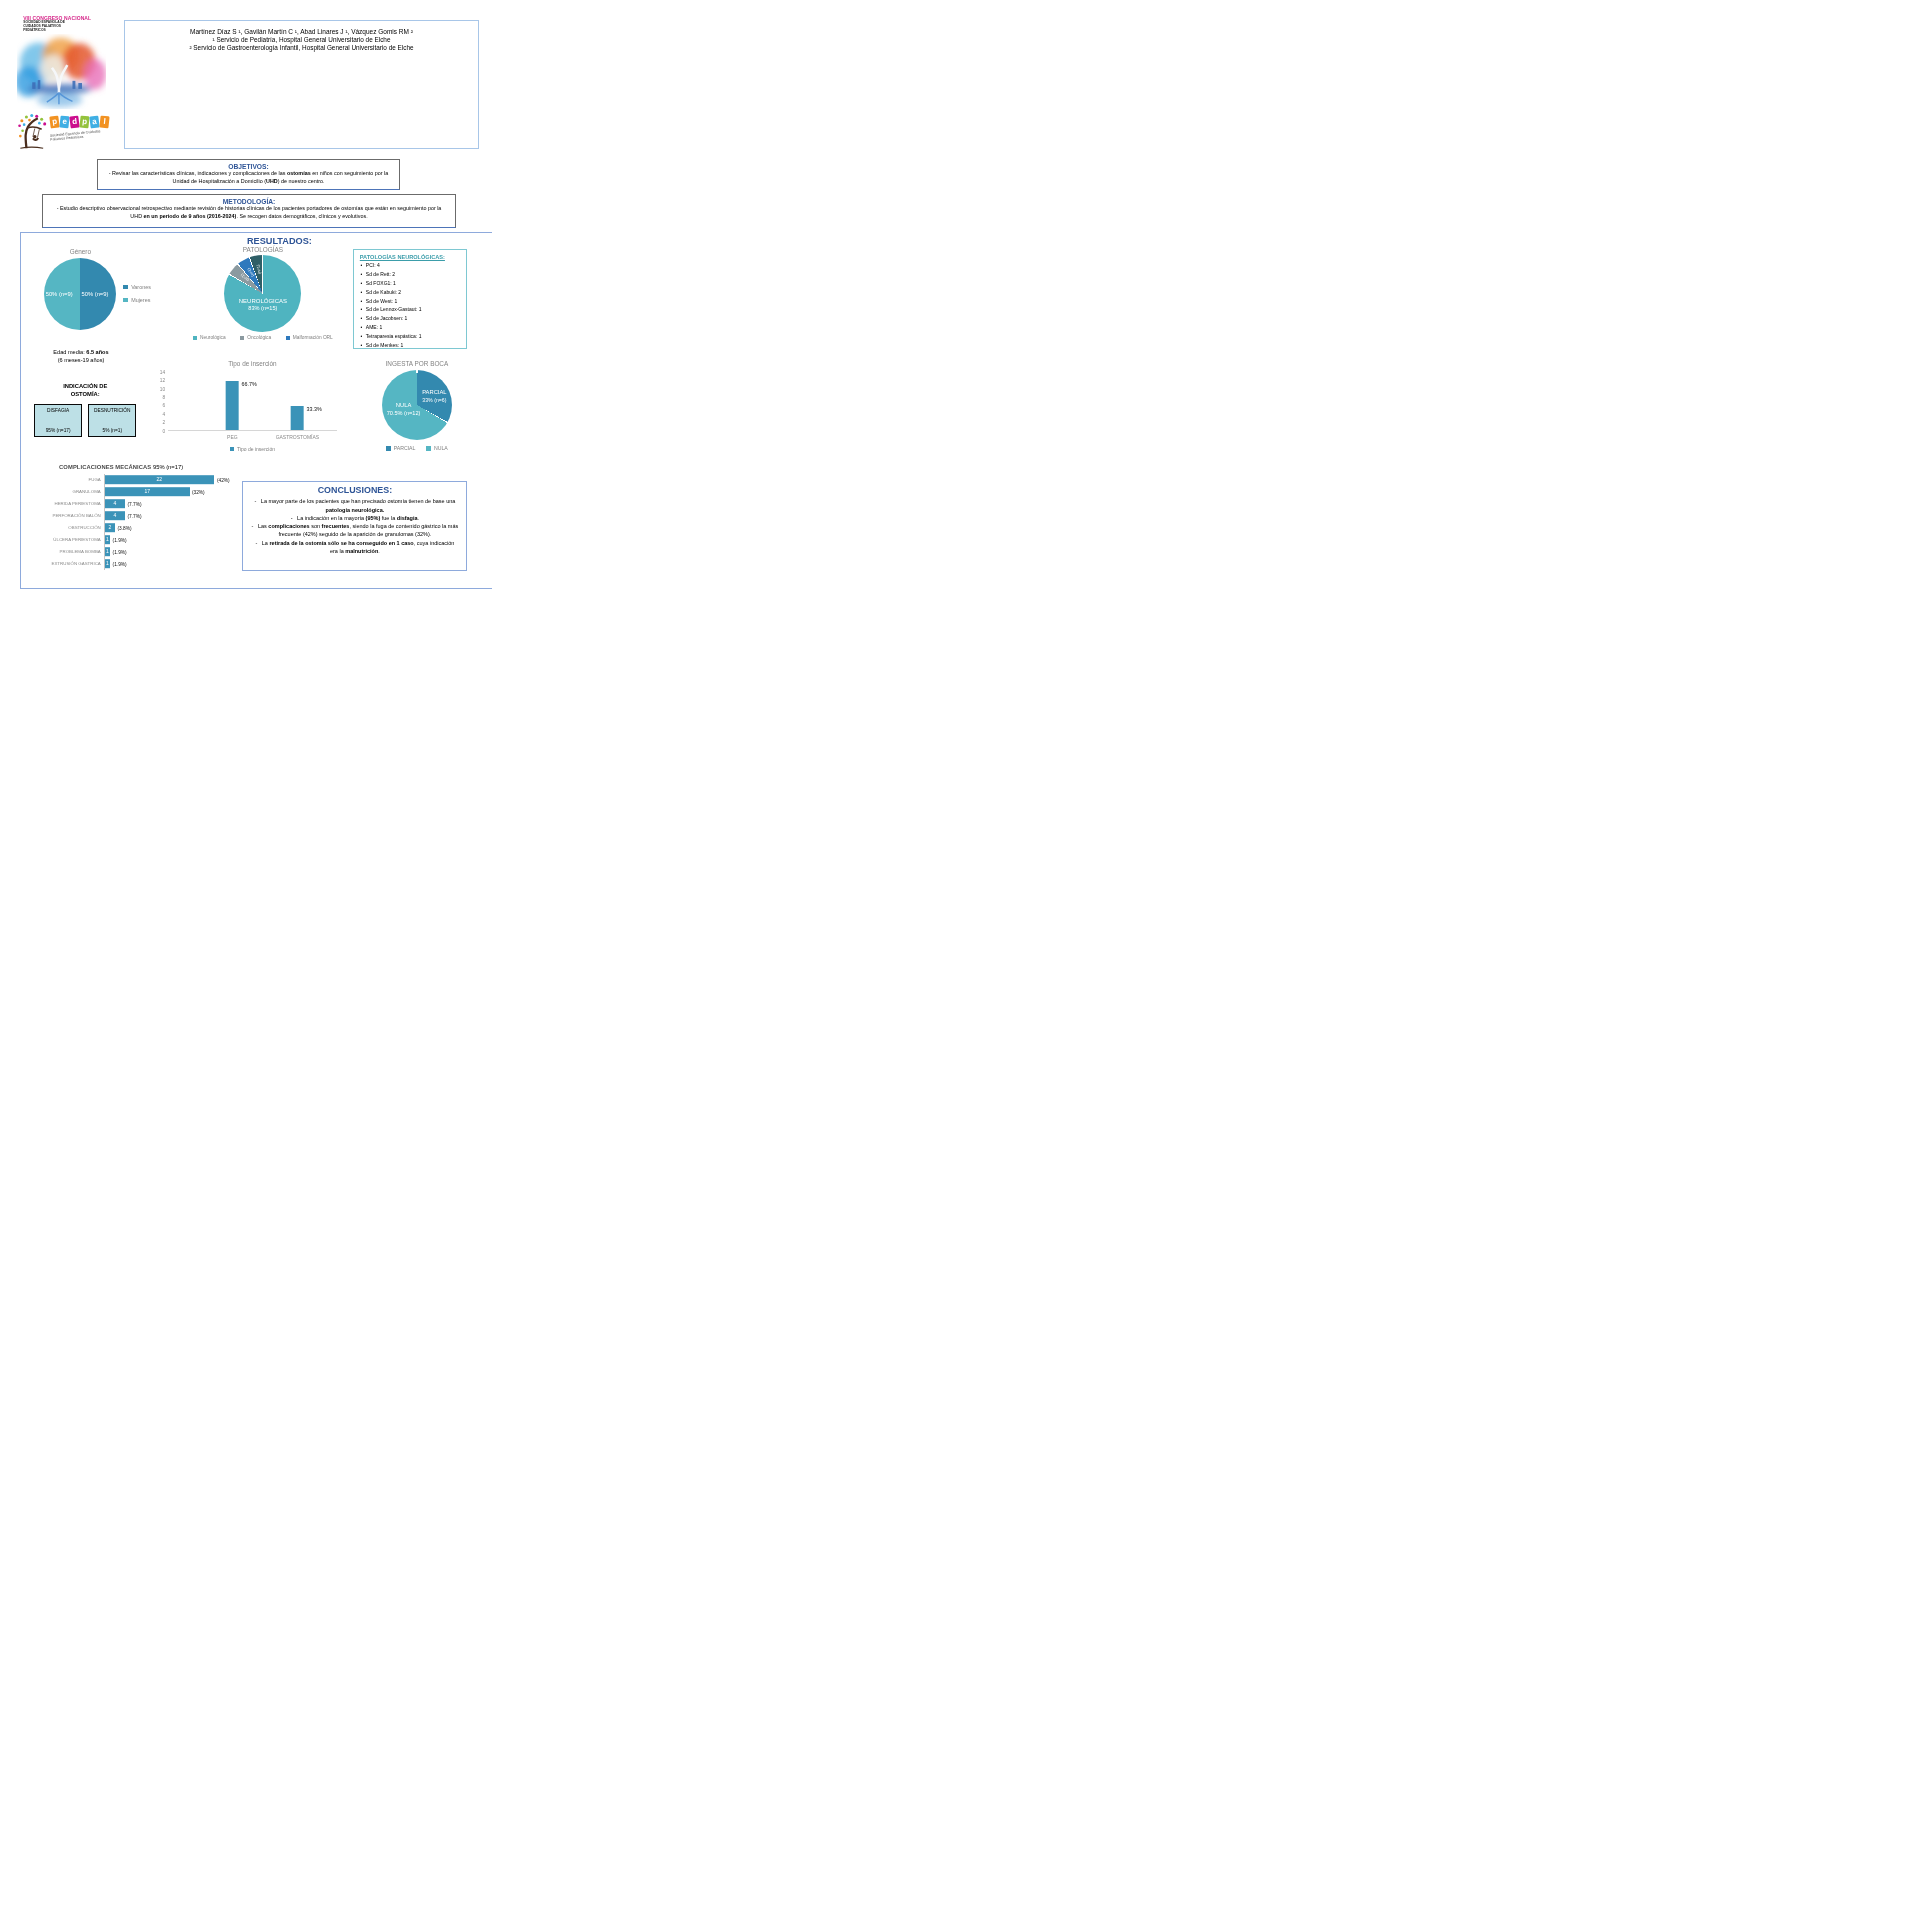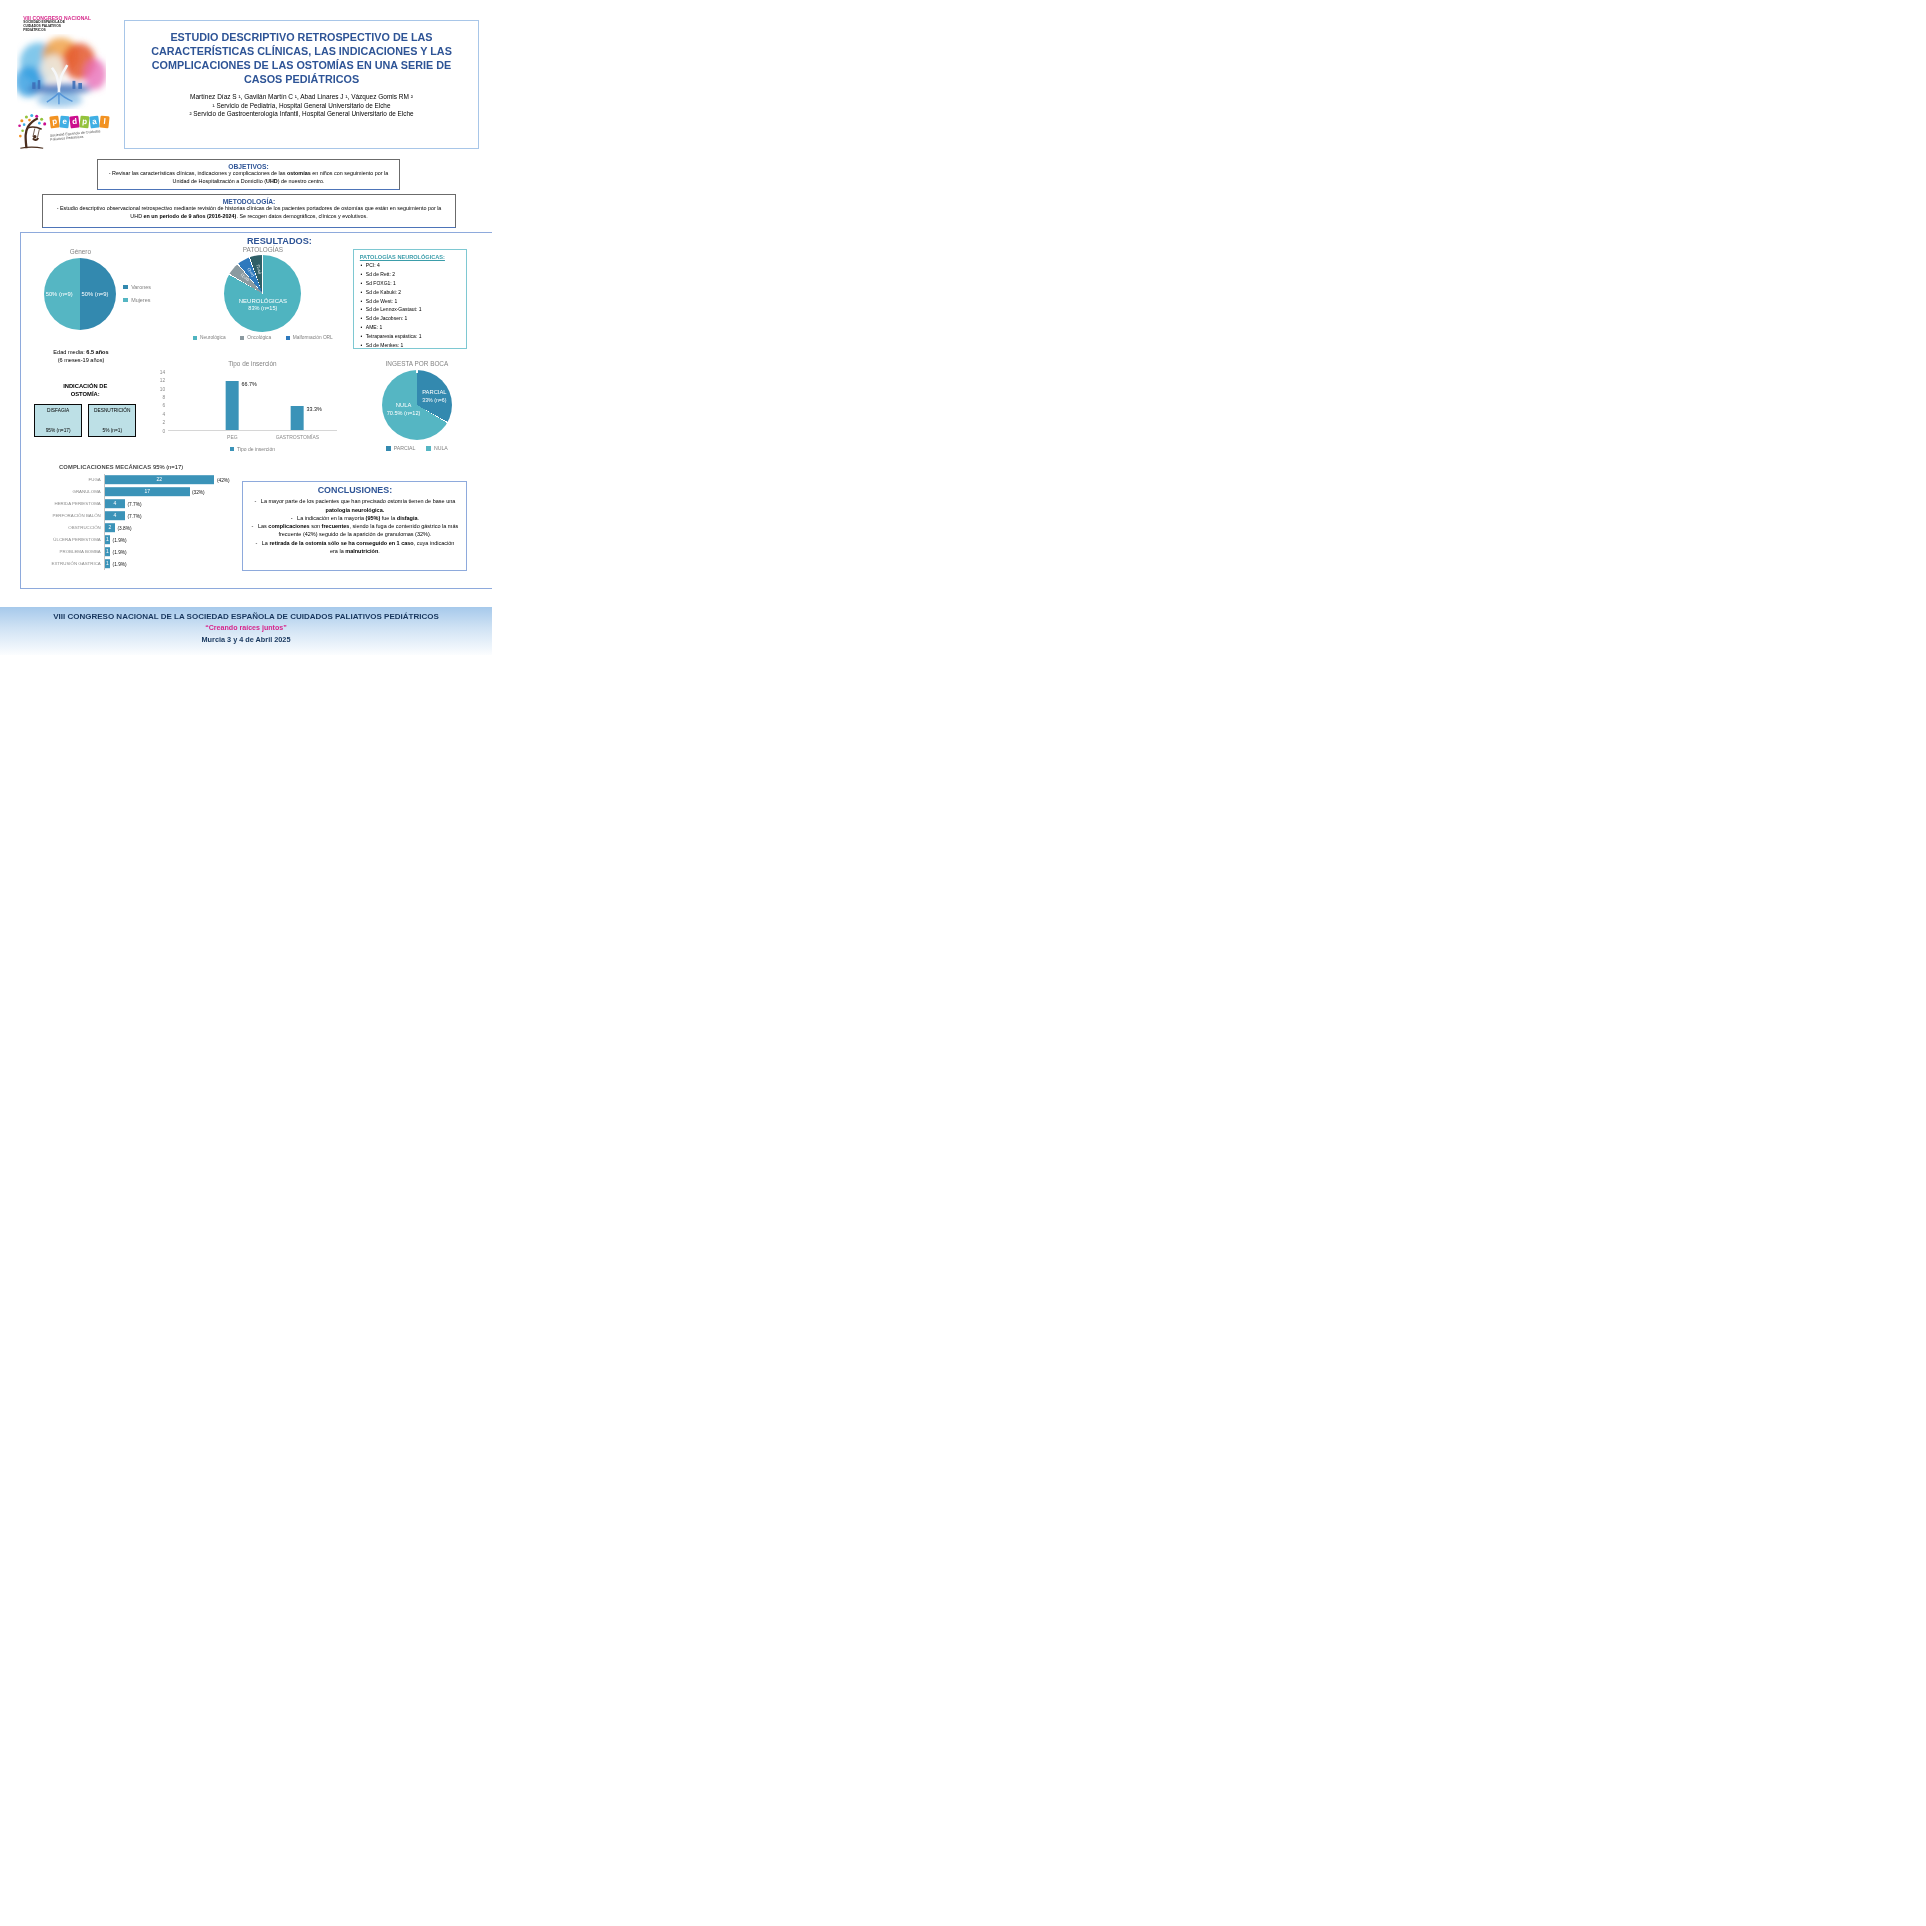--- a/index.html
+++ b/index.html
@@ -205,21 +205,20 @@
           <div class="pedpal-tile" style="background-color: rgb(204, 14, 142); transform: rotate(-7deg);">d</div>
           <div class="pedpal-tile" style="background-color: rgb(148, 194, 60); transform: rotate(6deg);">p</div>
           <div class="pedpal-tile" style="background-color: rgb(63, 175, 228); transform: rotate(-7deg);">a</div>
           <div class="pedpal-tile" style="background-color: rgb(242, 146, 34); transform: rotate(6deg);">l</div>
         </div>
       <div class="pedpal-caption">Sociedad Española de Cuidados Paliativos Pediátricos</div>
     </div>
   </div>
 
   <div class="title-box">
-    <div class="poster-title">ESTUDIO DESCRIPTIVO RETROSPECTIVO DE LAS CARACTERÍSTICAS CLÍNICAS, LAS INDICACIONES Y LAS COMPLICACIONES DE LAS OSTOMÍAS EN UNA SERIE DE CASOS PEDIÁTRICOS</div>
     <div class="authors">Martínez Díaz S ¹, Gavilán Martín C ¹, Abad Linares J ¹, Vázquez Gomis RM ²</div>
     <div class="affil">¹ Servicio de Pediatría, Hospital General Universitario de Elche</div>
     <div class="affil">² Servicio de Gastroenterología Infantil, Hospital General Universitario de Elche</div>
   </div>
 
   <div class="section-box objetivos-box">
     <div class="section-heading">OBJETIVOS:</div>
     <div class="section-body">- Revisar las características clínicas, indicaciones y complicaciones de las <b>ostomías</b> en niños con seguimiento por la Unidad de Hospitalización a Domicilio (<b>UHD</b>) de nuestro centro.</div>
   </div>
 
@@ -441,20 +440,15 @@
       <div class="conc-heading">CONCLUSIONES:</div>
       <div class="conc-list">
         <div>-&nbsp;&nbsp;&nbsp;La mayor parte de los pacientes que han precisado ostomía tienen de base una <b>patología neurológica.</b></div>
         <div>-&nbsp;&nbsp;&nbsp;La indicación en la mayoría <b>(95%)</b> fue la <b>disfagia</b>.</div>
         <div>-&nbsp;&nbsp;&nbsp;Las <b>complicaciones</b> son <b>frecuentes</b>, siendo la fuga de contenido gástrico la más frecuente (42%) seguido de la aparición de granulomas (32%).</div>
         <div>-&nbsp;&nbsp;&nbsp;La <b>retirada de la ostomía sólo se ha conseguido en 1 caso</b>, cuya indicación era la <b>malnutrición</b>.</div>
       </div>
     </div>
   </div>
 
-  <div class="footer">
-    <div class="footer-line1">VIII CONGRESO NACIONAL DE LA SOCIEDAD ESPAÑOLA DE CUIDADOS PALIATIVOS PEDIÁTRICOS</div>
-    <div class="footer-line2">“Creando raíces juntos”</div>
-    <div class="footer-line3">Murcia 3 y 4 de Abril 2025</div>
-  </div>
 
 </div>
 
 
 </body></html>

